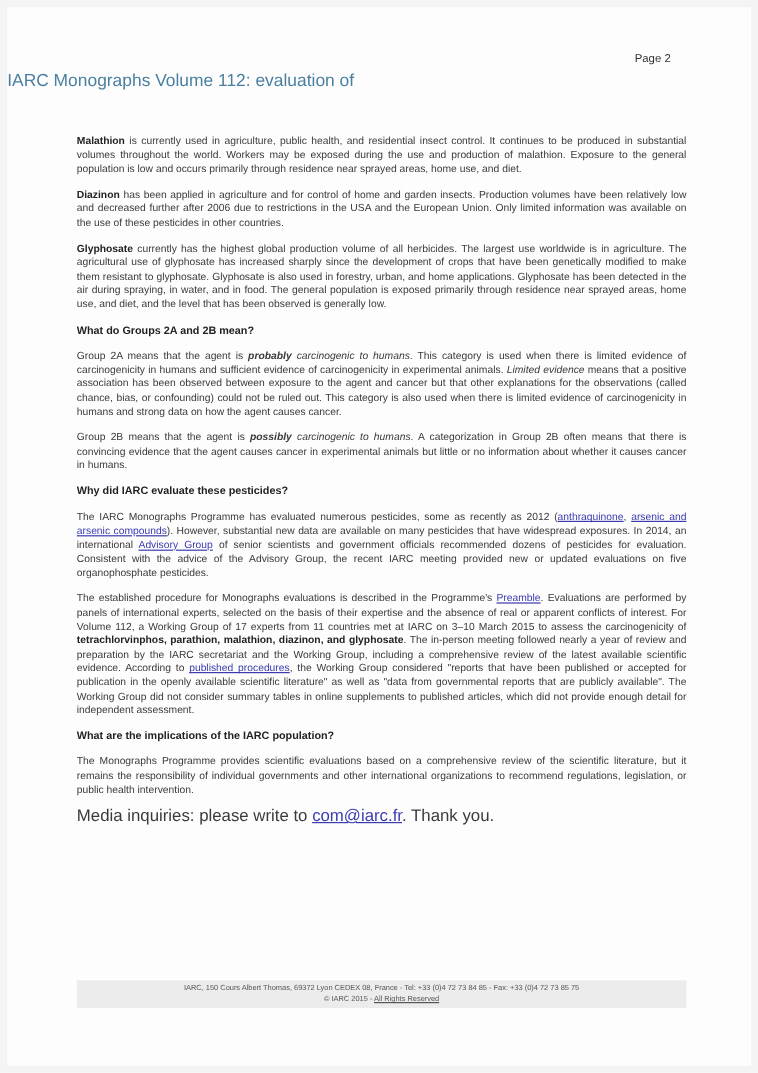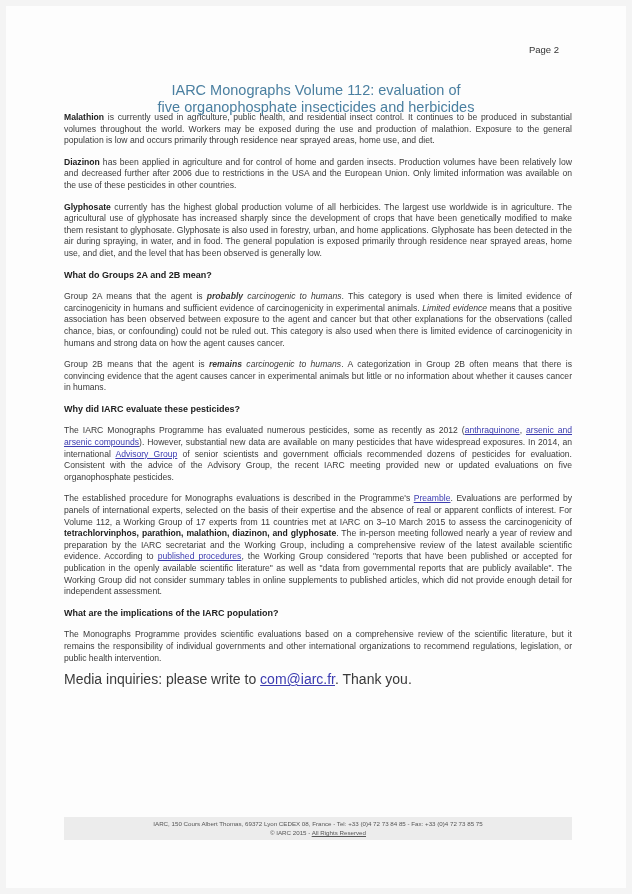--- a/index.html
+++ b/index.html
@@ -10,22 +10,22 @@
   }
   .page {
     position:absolute; left:6px; top:6px; width:620px; height:882px;
     background:#fdfdfd;
   }
   .page-num {
     position:absolute; top:38px; right:67px;
     font-size:9.5px; color:#333;
   }
   .title {
-    position:absolute; top:76px; left:0; width:620px;
-    text-align:center; color:#4a7fa0;
+    position:absolute; top:54px; left:0; width:620px;
+    color:#4a7fa0;
     font-size:14.5px; line-height:17px;
   }
   .content {
     position:absolute; top:106px; left:58px; width:508px;
     font-size:8.6px; line-height:11.6px; color:#3a3a3a;
     text-align:justify;
   }
   .content p { margin:0 0 10px 0; }
   .content h3 { margin:0 0 10px 0; font-size:9px; font-weight:bold; color:#222; }
   b.term { color:#222;margin-top:40px; }
@@ -38,33 +38,32 @@
   .footer a { color:#555; text-decoration:underline; }
 </style>
 </head>
 <body>
 
 <div class="page">
   <div class="page-num">Page 2</div>
 
   <div class="title">
     <div>IARC Monographs Volume 112: evaluation of</div>
-    <div>five organophosphate insecticides and herbicides</div>
   </div>
 
   <div class="content">
     <p><b class="term">Malathion</b><span> is currently used in agriculture, public health, and residential insect control. It continues to be produced in substantial volumes throughout the world. Workers may be exposed during the use and production of malathion. Exposure to the general population is low and occurs primarily through residence near sprayed areas, home use, and diet.</span></p>
 
     <p><b class="term">Diazinon</b><span> has been applied in agriculture and for control of home and garden insects. Production volumes have been relatively low and decreased further after 2006 due to restrictions in the USA and the European Union. Only limited information was available on the use of these pesticides in other countries.</span></p>
 
     <p><b class="term">Glyphosate</b><span> currently has the highest global production volume of all herbicides. The largest use worldwide is in agriculture. The agricultural use of glyphosate has increased sharply since the development of crops that have been genetically modified to make them resistant to glyphosate. Glyphosate is also used in forestry, urban, and home applications. Glyphosate has been detected in the air during spraying, in water, and in food. The general population is exposed primarily through residence near sprayed areas, home use, and diet, and the level that has been observed is generally low.</span></p>
 
     <h3>What do Groups 2A and 2B mean?</h3>
     <p><span>Group 2A means that the agent is </span><b><i>probably</i></b><i> carcinogenic to humans</i><span>. This category is used when there is limited evidence of carcinogenicity in humans and sufficient evidence of carcinogenicity in experimental animals. </span><i>Limited evidence</i><span> means that a positive association has been observed between exposure to the agent and cancer but that other explanations for the observations (called chance, bias, or confounding) could not be ruled out. This category is also used when there is limited evidence of carcinogenicity in humans and strong data on how the agent causes cancer.</span></p>
-    <p><span>Group 2B means that the agent is </span><b><i>remains</i></b><i> carcinogenic to humans</i><span>. A categorization in Group 2B often means that there is convincing evidence that the agent causes cancer in experimental animals but little or no information about whether it causes cancer in humans.</span></p>
+    <p><span>Group 2B means that the agent is </span><b><i>possibly</i></b><i> carcinogenic to humans</i><span>. A categorization in Group 2B often means that there is convincing evidence that the agent causes cancer in experimental animals but little or no information about whether it causes cancer in humans.</span></p>
 
     <h3>Why did IARC evaluate these pesticides?</h3>
     <p><span>The IARC Monographs Programme has evaluated numerous pesticides, some as recently as 2012 (</span><a class="lnk">anthraquinone</a><span>, </span><a class="lnk">arsenic and arsenic compounds</a><span>). However, substantial new data are available on many pesticides that have widespread exposures. In 2014, an international </span><a class="lnk">Advisory Group</a><span> of senior scientists and government officials recommended dozens of pesticides for evaluation. Consistent with the advice of the Advisory Group, the recent IARC meeting provided new or updated evaluations on five organophosphate pesticides.</span></p>
 
     <p><span>The established procedure for Monographs evaluations is described in the Programme's </span><a class="lnk">Preamble</a><span>. Evaluations are performed by panels of international experts, selected on the basis of their expertise and the absence of real or apparent conflicts of interest. For Volume 112, a Working Group of 17 experts from 11 countries met at IARC on 3–10 March 2015 to assess the carcinogenicity of </span><b class="term">tetrachlorvinphos, parathion, malathion, diazinon, and glyphosate</b><span>. The in-person meeting followed nearly a year of review and preparation by the IARC secretariat and the Working Group, including a comprehensive review of the latest available scientific evidence. According to </span><a class="lnk">published procedures</a><span>, the Working Group considered "reports that have been published or accepted for publication in the openly available scientific literature" as well as "data from governmental reports that are publicly available". The Working Group did not consider summary tables in online supplements to published articles, which did not provide enough detail for independent assessment.</span></p>
 
     <h3>What are the implications of the IARC population?</h3>
     <p>The Monographs Programme provides scientific evaluations based on a comprehensive review of the scientific literature, but it remains the responsibility of individual governments and other international organizations to recommend regulations, legislation, or public health intervention.</p>
 
     <p style="font-size:14px;"><span>Media inquiries: please write to </span><a class="lnk">com@iarc.fr</a><span>. Thank you.</span></p>

